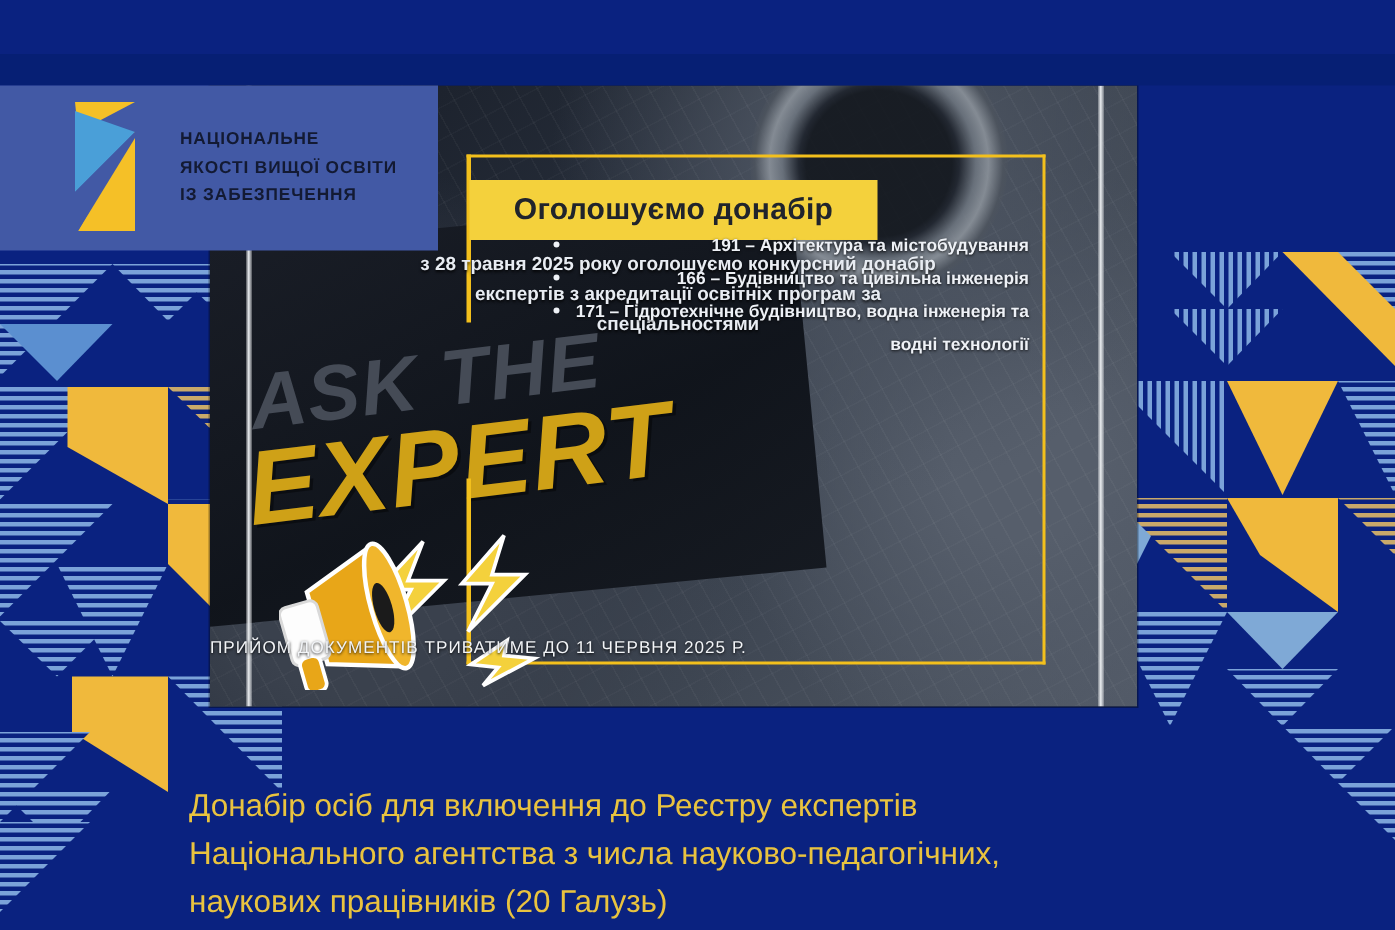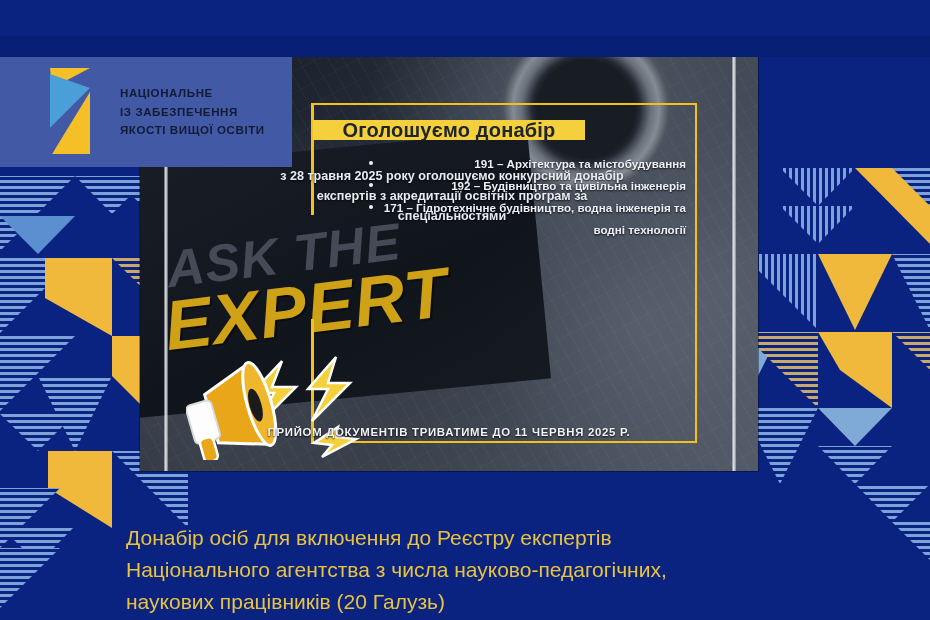--- a/index.html
+++ b/index.html
@@ -157,21 +157,21 @@
     position:absolute;
     left:171px; top:262px;
     width:2.5px; height:124px;
     background:#f3c01c;
   }
 
   
   .headline {
     position:absolute;
     left:173px; top:63px;
-    width:272px; height:20px;
+    width:272px; height:40px;
     background:#f4d13c;
     display:flex; align-items:center; justify-content:center;
     color:#20242c;
     font-size:20px;
     font-weight:bold;
     letter-spacing:.2px;
   }
 
   
   .lead {
@@ -204,24 +204,24 @@
     content:"";
     position:absolute; left:1px; top:8px;
     width:4px; height:4px; border-radius:50%;
     background:#eef1f6;
   }
 
   
   .deadline {
     position:absolute;
     left:0; right:0; top:369px;
-    text-align:center;
+    text-align:left;
     color:#f2f4f7;
     font-size:11.4px;
-    font-weight:bold;
+    font-weight:normal;
     letter-spacing:.7px;
     text-shadow:0 1px 2px rgba(0,0,0,.9);
   }
 
   
   .megaphone { position:absolute; left:46px; top:278px; width:230px; height:125px; }
 
   
   .caption {
     position:absolute;
@@ -331,22 +331,22 @@
 
   <div class="logo-plate">
     <svg class="logo-mark" viewBox="0 0 68 92">
       <polygon points="12,2 52,2 14,22" fill="#f5c027"></polygon>
       <polygon points="12,8 52,22 12,62" fill="#4a9fd8"></polygon>
       <polygon points="52,22 52,88 14,88" fill="#f5c027"></polygon>
       <polygon points="12,62 12,88 14,88 52,26 52,22" fill="#4259a5"></polygon>
     </svg>
     <div class="logo-text">
       <div>НАЦІОНАЛЬНЕ</div>
+      <div>ЯКОСТІ ВИЩОЇ ОСВІТИ</div>
       <div>ІЗ ЗАБЕЗПЕЧЕННЯ</div>
-      <div>ЯКОСТІ ВИЩОЇ ОСВІТИ</div>
     </div>
   </div>
 
   <div class="poster">
 
     <div class="poster-bg"></div>
     <div class="coffee"></div>
 
     <div class="slab"></div>
     <div class="ask-the">ASK THE</div>
@@ -373,21 +373,21 @@
         <rect x="6" y="88" width="14" height="24" rx="5" fill="#e8a618" stroke="#ffffff" stroke-width="2.5"></rect>
       </g>
     </svg>
 
     <div class="headline">Оголошуємо донабір</div>
 
     <div class="lead">з 28 травня 2025 року оголошуємо конкурсний донабір експертів з акредитації освітніх програм за спеціальностями</div>
 
     <ul class="speclist">
       <li>191 – Архітектура та містобудування</li>
-      <li>192 – Будівництво та цивільна інженерія</li>
+      <li>166 – Будівництво та цивільна інженерія</li>
       <li>171 – Гідротехнічне будівництво, водна інженерія та водні технології</li>
     </ul>
 
     <div class="deadline">ПРИЙОМ ДОКУМЕНТІВ ТРИВАТИМЕ ДО 11 ЧЕРВНЯ 2025 Р.</div>
   </div>
 
   <div class="caption">
     <div>Донабір осіб для включення до Реєстру експертів</div>
     <div>Національного агентства з числа науково-педагогічних,</div>
     <div>наукових працівників  (20 Галузь)</div>

